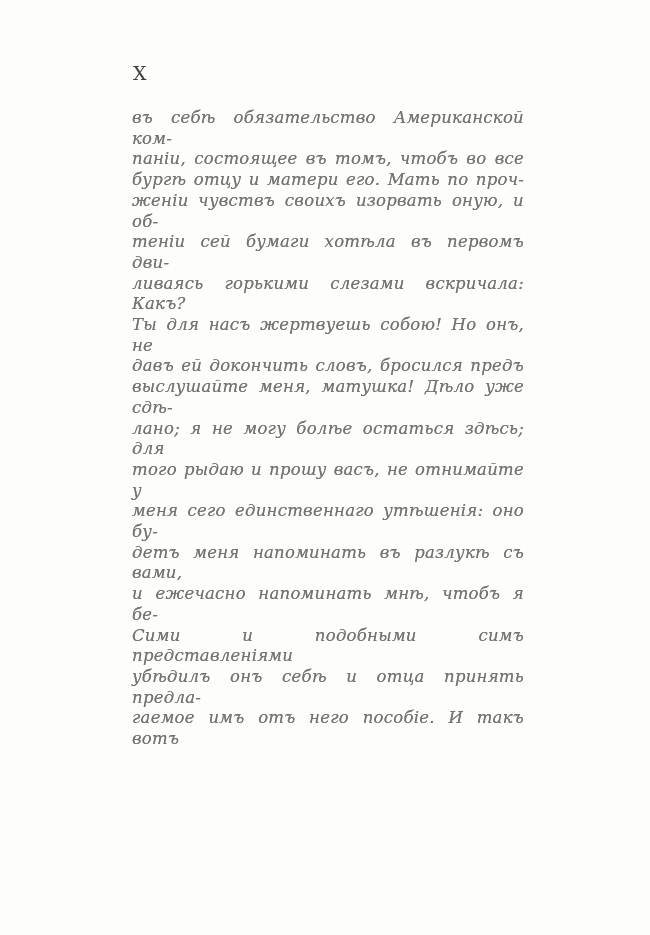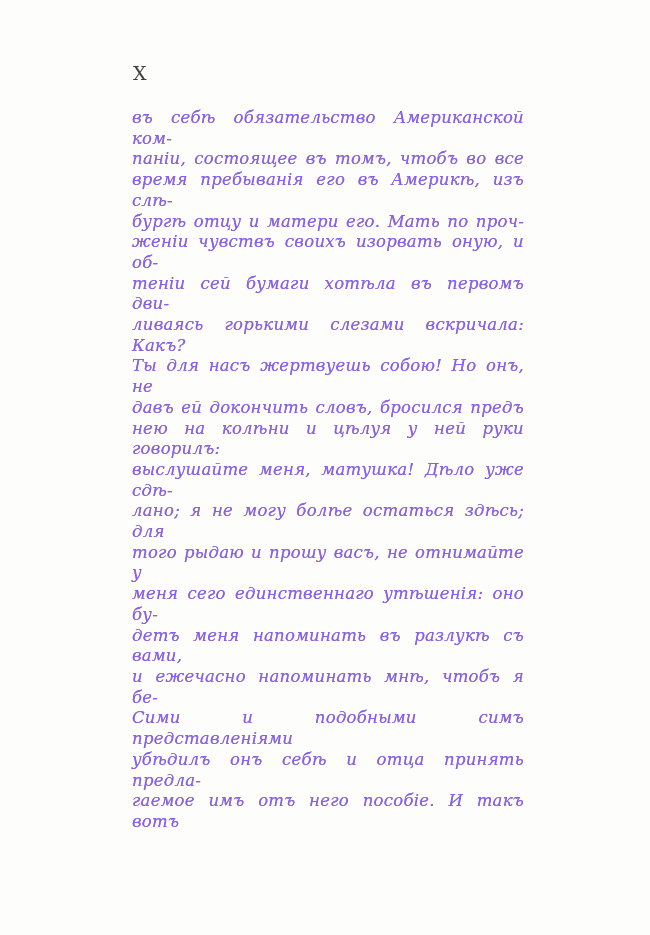--- a/index.html
+++ b/index.html
@@ -35,53 +35,51 @@
   .line {
     font-style: italic;
     font-size: 16.5px;
     line-height: 20.7px;
     letter-spacing: 0.25px;
     word-spacing: 1.5px;
     text-align: justify;
     
     text-align-last: justify;
     white-space: nowrap-none;
-    color: #8b5cf6;
+    color: #737373;
     text-shadow: 0 0 0.4px rgba(58,58,58,0.55);
   }
 </style>
 </head>
 <body>
 
 <div class="page">
   <div class="page-number">X</div>
 
   <div class="text-block">
 
       <div class="line">въ себѣ обязательство Американской ком-</div>
 
       <div class="line">паніи, состоящее въ томъ, чтобъ во все</div>
 
-      <div class="line">время пребыванія его въ Америкѣ, изъ слѣ-</div>
 
 
 
       <div class="line">бургѣ отцу и матери его. Мать по проч-</div>
 
       <div class="line">женіи чувствъ своихъ изорвать оную, и об-</div>
 
       <div class="line">теніи сей бумаги хотѣла въ первомъ дви-</div>
 
       <div class="line">ливаясь горькими слезами вскричала: Какъ?</div>
 
       <div class="line">Ты для насъ жертвуешь собою! Но онъ, не</div>
 
       <div class="line">давъ ей докончить словъ, бросился предъ</div>
 
-      <div class="line">нею на колѣни и цѣлуя у ней руки говорилъ:</div>
 
       <div class="line">выслушайте меня, матушка! Дѣло уже сдѣ-</div>
 
       <div class="line">лано; я не могу болѣе остаться здѣсь; для</div>
 
       <div class="line">того рыдаю и прошу васъ, не отнимайте у</div>
 
       <div class="line">меня сего единственнаго утѣшенія: оно бу-</div>
 
       <div class="line">детъ меня напоминать въ разлукѣ съ вами,</div>

